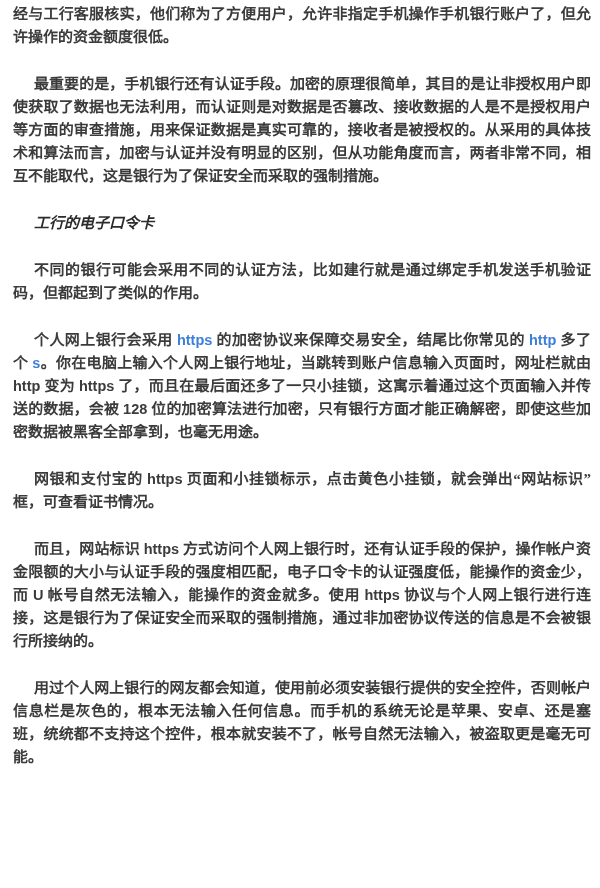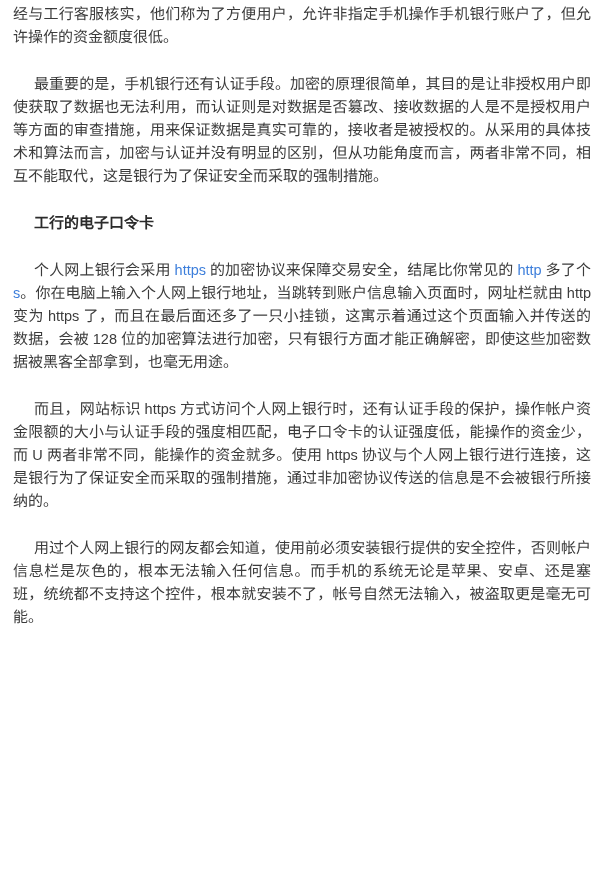--- a/index.html
+++ b/index.html
@@ -17,33 +17,35 @@
     width: 600px;
     padding: 3px 9px 0 13px;
     font-family: "Liberation Serif", "DejaVu Serif", serif;
     font-size: 15px;
     line-height: 23px;
     color: var(--text, #3b3b3b);
     text-align: justify;
   }
   .para {
     margin: 0 0 24px 0;
+    font-weight: bold;
   }
   .para.indent {
     text-indent: 21px;
   }
   .heading {
     margin: 0 0 24px 0;
     padding: 0;
     font-size: 15px;
     line-height: 23px;
     font-weight: bold;
     text-indent: 21px;
     color: var(--heading, #2b2b2b);
     font-family: "Liberation Serif", "DejaVu Serif", serif;
+    font-style: italic;
   }
   .latin {
     font-family: "Liberation Sans", "DejaVu Sans", sans-serif;
     font-size: 14.5px;
   }
   .link {
     color: var(--link, #3c7edb);
     font-family: "Liberation Sans", "DejaVu Sans", sans-serif;
     font-size: 14.5px;
     cursor: pointer;
@@ -51,17 +53,19 @@
   }
 </style>
 </head>
 <body>
 
 <main>
   <article class="article">
       <p class="para"><span>经与工行客服核实，他们称为了方便用户，允许非指定手机操作手机银行账户了，但允许操作的资金额度很低。</span></p>
       <p class="para indent"><span>最重要的是，手机银行还有认证手段。加密的原理很简单，其目的是让非授权用户即使获取了数据也无法利用，而认证则是对数据是否篡改、接收数据的人是不是授权用户等方面的审查措施，用来保证数据是真实可靠的，接收者是被授权的。从采用的具体技术和算法而言，加密与认证并没有明显的区别，但从功能角度而言，两者非常不同，相互不能取代，这是银行为了保证安全而采取的强制措施。</span></p>
       <h2 class="heading">工行的电子口令卡</h2>
+      <p class="para indent"><span>不同的银行可能会采用不同的认证方法，比如建行就是通过绑定手机发送手机验证码，但都起到了类似的作用。</span></p>
       <p class="para indent"><span>个人网上银行会采用 </span><span class="link">https</span><span> 的加密协议来保障交易安全，结尾比你常见的 </span><span class="link">http</span><span> 多了个 </span><span class="link">s</span><span>。你在电脑上输入个人网上银行地址，当跳转到账户信息输入页面时，网址栏就由 </span><span class="latin">http</span><span> 变为 </span><span class="latin">https</span><span> 了，而且在最后面还多了一只小挂锁，这寓示着通过这个页面输入并传送的数据，会被 </span><span class="latin">128</span><span> 位的加密算法进行加密，只有银行方面才能正确解密，即使这些加密数据被黑客全部拿到，也毫无用途。</span></p>
-      <p class="para indent"><span>而且，网站标识 </span><span class="latin">https</span><span> 方式访问个人网上银行时，还有认证手段的保护，操作帐户资金限额的大小与认证手段的强度相匹配，电子口令卡的认证强度低，能操作的资金少，而 </span><span class="latin">U</span><span> 两者非常不同，能操作的资金就多。使用 </span><span class="latin">https</span><span> 协议与个人网上银行进行连接，这是银行为了保证安全而采取的强制措施，通过非加密协议传送的信息是不会被银行所接纳的。</span></p>
+      <p class="para indent"><span>网银和支付宝的 </span><span class="latin">https</span><span> 页面和小挂锁标示，点击黄色小挂锁，就会弹出“网站标识”框，可查看证书情况。</span></p>
+      <p class="para indent"><span>而且，网站标识 </span><span class="latin">https</span><span> 方式访问个人网上银行时，还有认证手段的保护，操作帐户资金限额的大小与认证手段的强度相匹配，电子口令卡的认证强度低，能操作的资金少，而 </span><span class="latin">U</span><span> 帐号自然无法输入，能操作的资金就多。使用 </span><span class="latin">https</span><span> 协议与个人网上银行进行连接，这是银行为了保证安全而采取的强制措施，通过非加密协议传送的信息是不会被银行所接纳的。</span></p>
       <p class="para indent"><span>用过个人网上银行的网友都会知道，使用前必须安装银行提供的安全控件，否则帐户信息栏是灰色的，根本无法输入任何信息。而手机的系统无论是苹果、安卓、还是塞班，统统都不支持这个控件，根本就安装不了，帐号自然无法输入，被盗取更是毫无可能。</span></p>
     </article>
 </main>
 
 </body></html>

